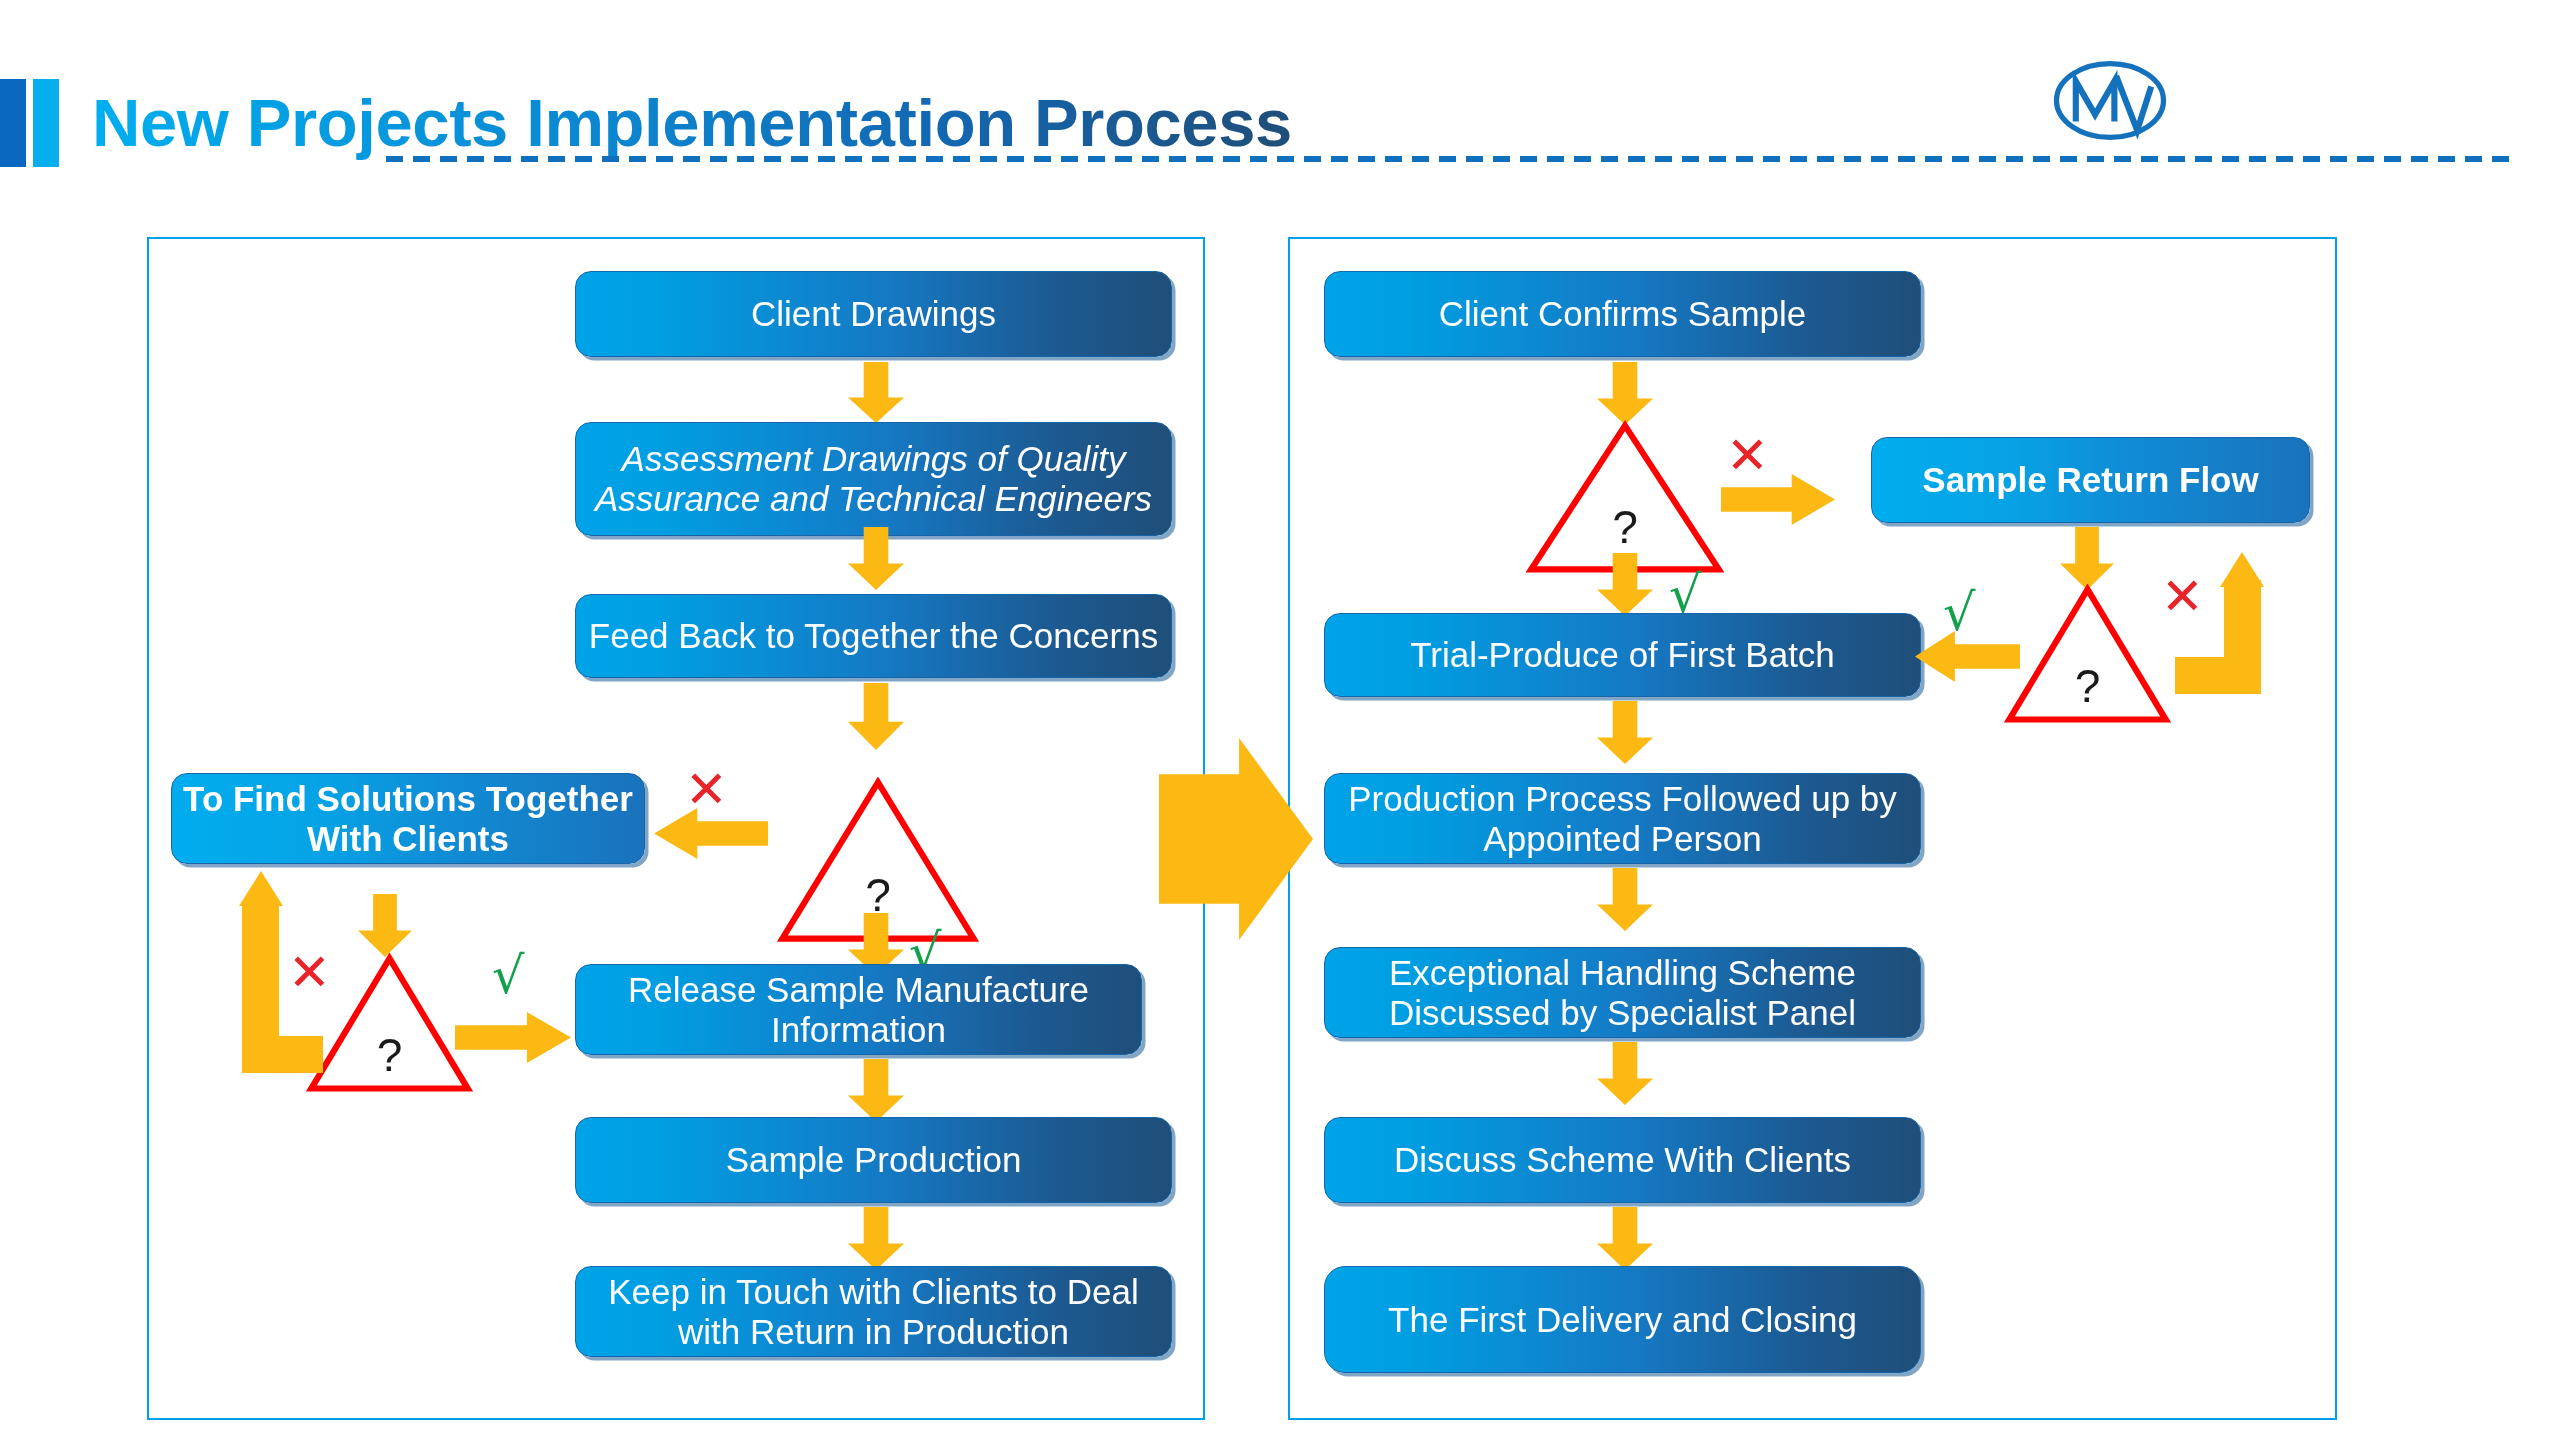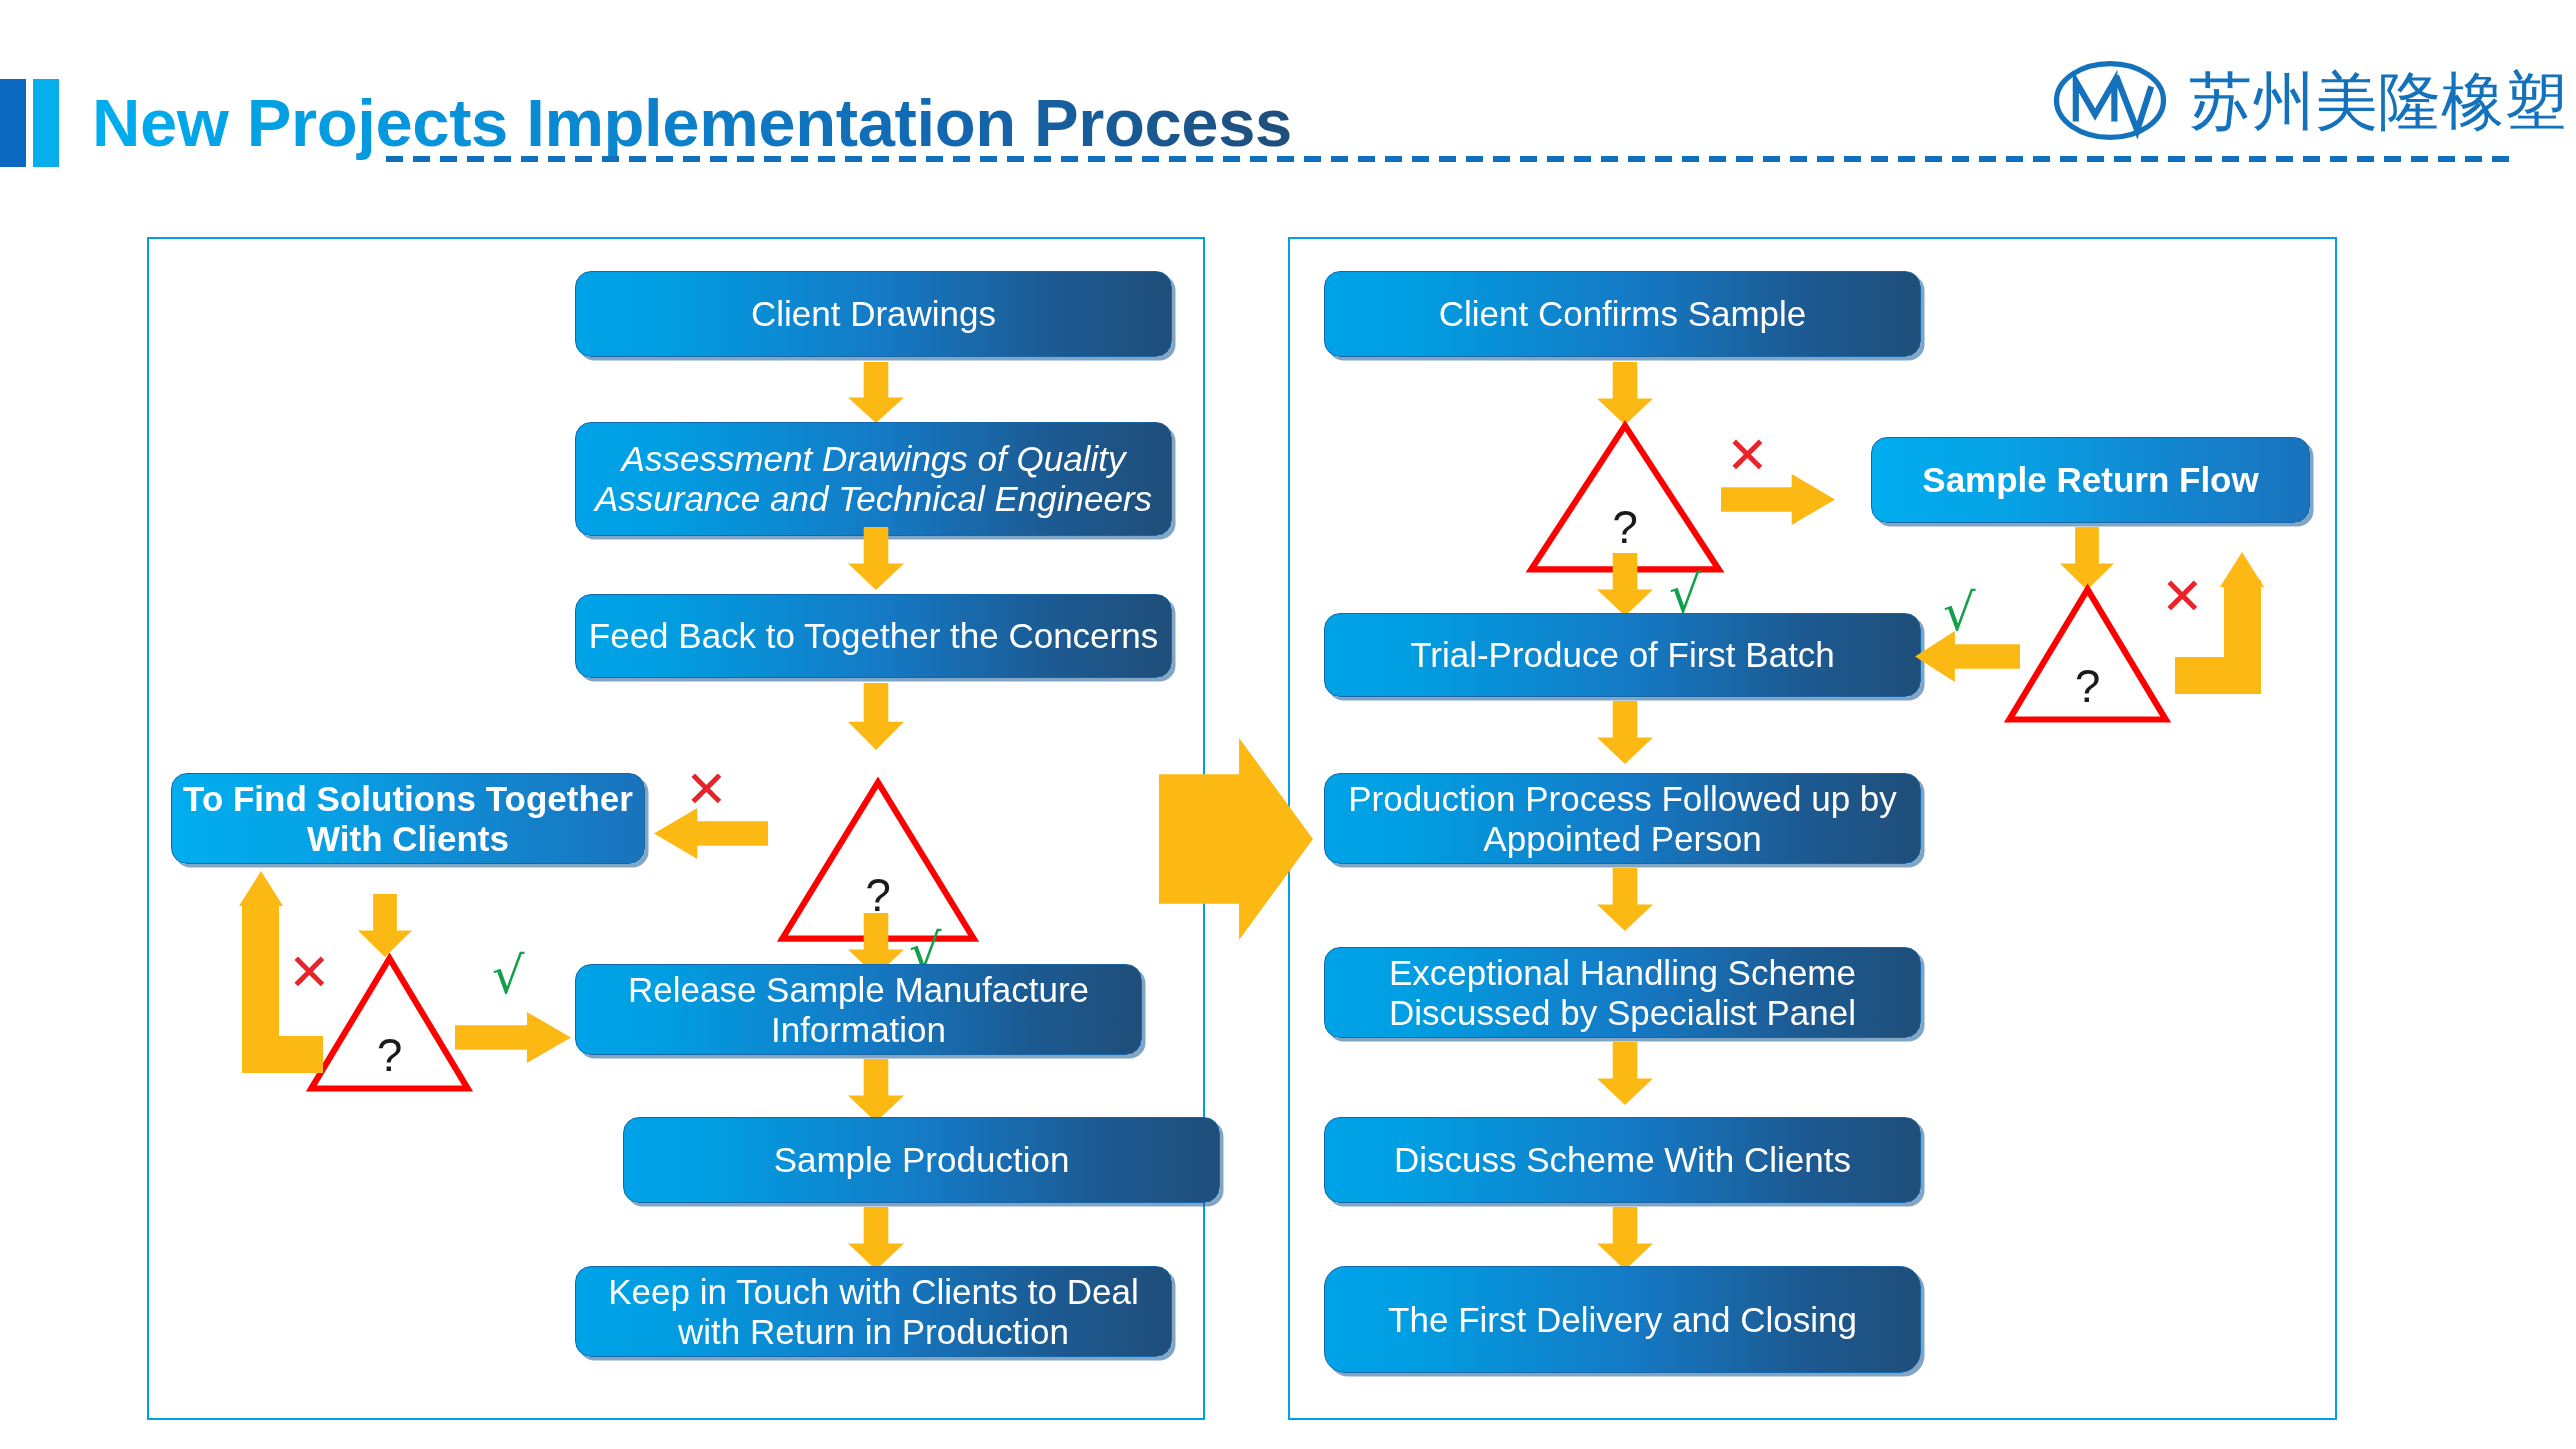--- a/index.html
+++ b/index.html
@@ -110,21 +110,20 @@
 
 <div class="abs" id="page-title">New Projects Implementation Process</div>
 <div class="abs" id="title-underline"></div>
 
 <div class="abs" id="logo-wrap">
   <svg id="logo-mark" viewBox="0 0 130 92">
     <ellipse cx="65" cy="46" rx="61" ry="42" fill="none" stroke="#1472BD" stroke-width="6"></ellipse>
     <path d="M26 70 L26 24 L48 62 L70 24 L70 70" fill="none" stroke="#1472BD" stroke-width="7" stroke-linejoin="miter"></path>
     <path d="M72 18 L96 80 L112 30" fill="none" stroke="#1472BD" stroke-width="7" stroke-linejoin="miter"></path>
   </svg>
-  <div id="logo-cn">苏州美隆橡塑</div>
 </div>
 
 <div class="abs panel" id="panel-left"></div>
 <div class="abs panel" id="panel-right"></div>
 
 <div class="abs pbox" style="left:575px;top:271px;width:597px;height:86px;">Client Drawings</div>
 
 <div class="abs arrow-down" style="left:848px;top:362px;width:56px;height:61px;"></div>
 
 <div class="abs pbox" style="left:575px;top:422px;width:597px;height:114px;font-style:italic;">Assessment Drawings of Quality Assurance and Technical Engineers</div>
@@ -164,21 +163,21 @@
 <div class="abs elbow-head" style="left:239px;top:871px;width:44px;height:35px;"></div>
 <div class="abs mark-x" style="left:288px;top:947px;">✕</div>
 
 <div class="abs mark-check" style="left:492px;top:950px;">√</div>
 <div class="abs arrow-right" style="left:455px;top:1012px;width:116px;height:51px;"></div>
 
 <div class="abs pbox" style="left:575px;top:964px;width:567px;height:91px;">Release Sample Manufacture Information</div>
 
 <div class="abs arrow-down" style="left:848px;top:1059px;width:56px;height:63px;"></div>
 
-<div class="abs pbox" style="left:575px;top:1117px;width:597px;height:86px;margin-left:48px;">Sample Production</div>
+<div class="abs pbox" style="left:575px;top:1117px;width:597px;height:86px;">Sample Production</div>
 
 <div class="abs arrow-down" style="left:848px;top:1207px;width:56px;height:63px;"></div>
 
 <div class="abs pbox" style="left:575px;top:1266px;width:597px;height:91px;">Keep in Touch with Clients to Deal with Return in Production</div>
 
 <div class="abs" id="center-arrow"></div>
 
 <div class="abs pbox" style="left:1324px;top:271px;width:597px;height:86px;">Client Confirms Sample</div>
 
 <div class="abs arrow-down" style="left:1597px;top:362px;width:56px;height:63px;"></div>

